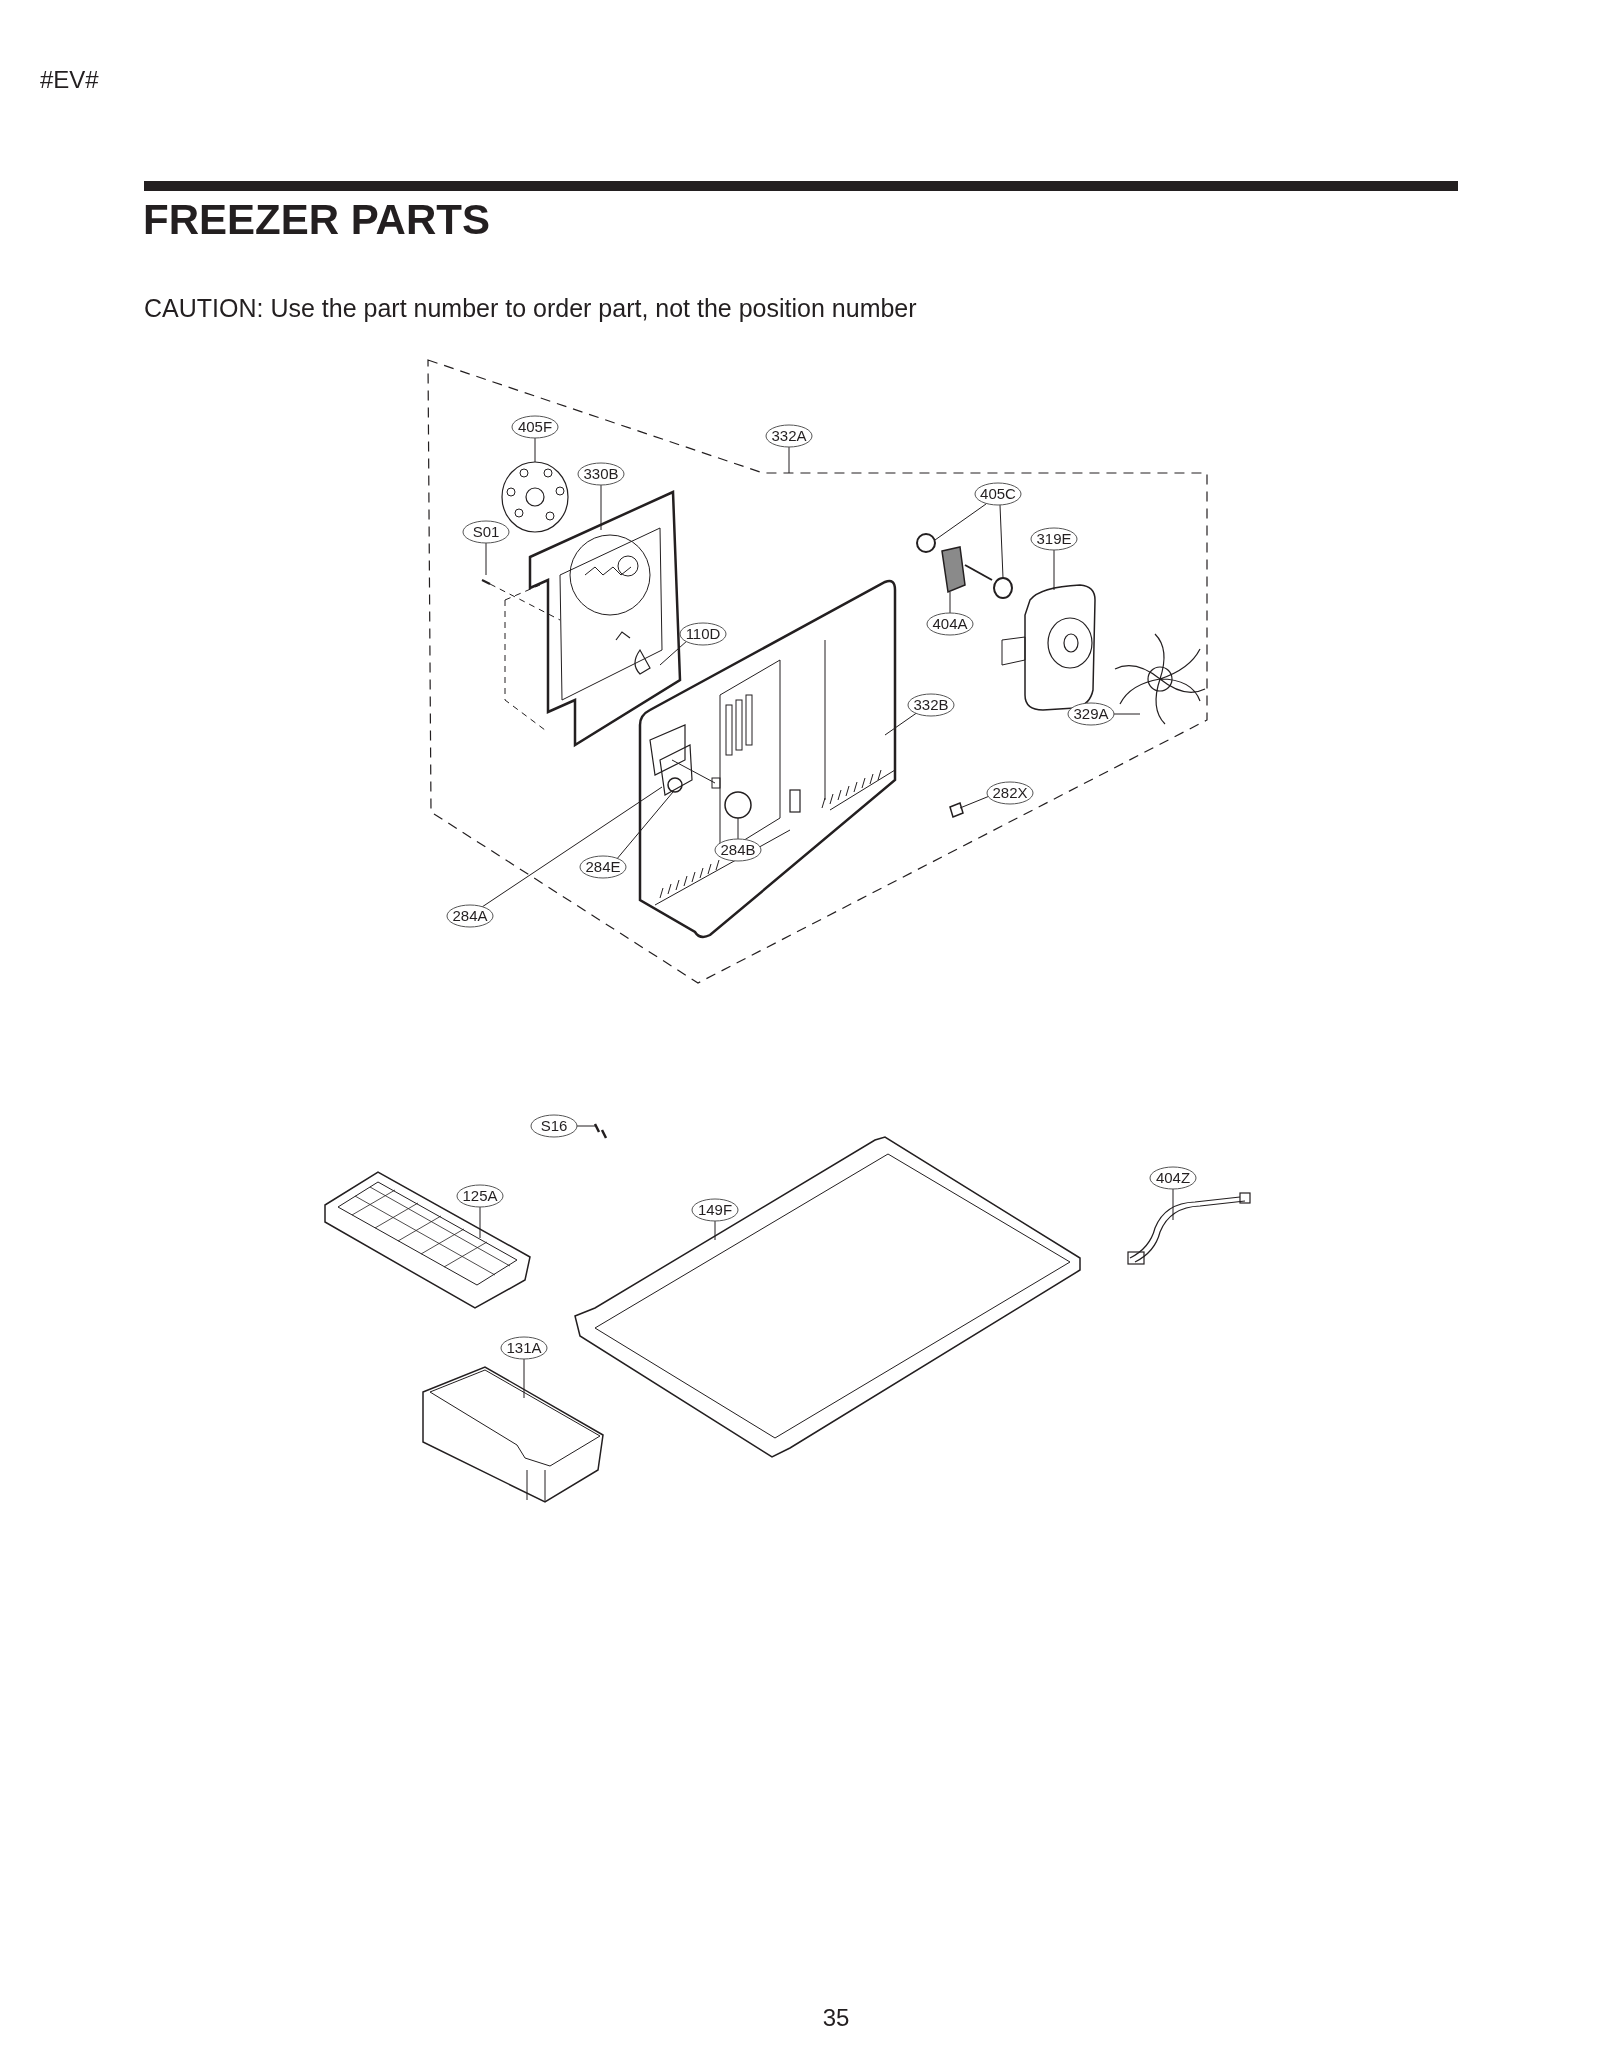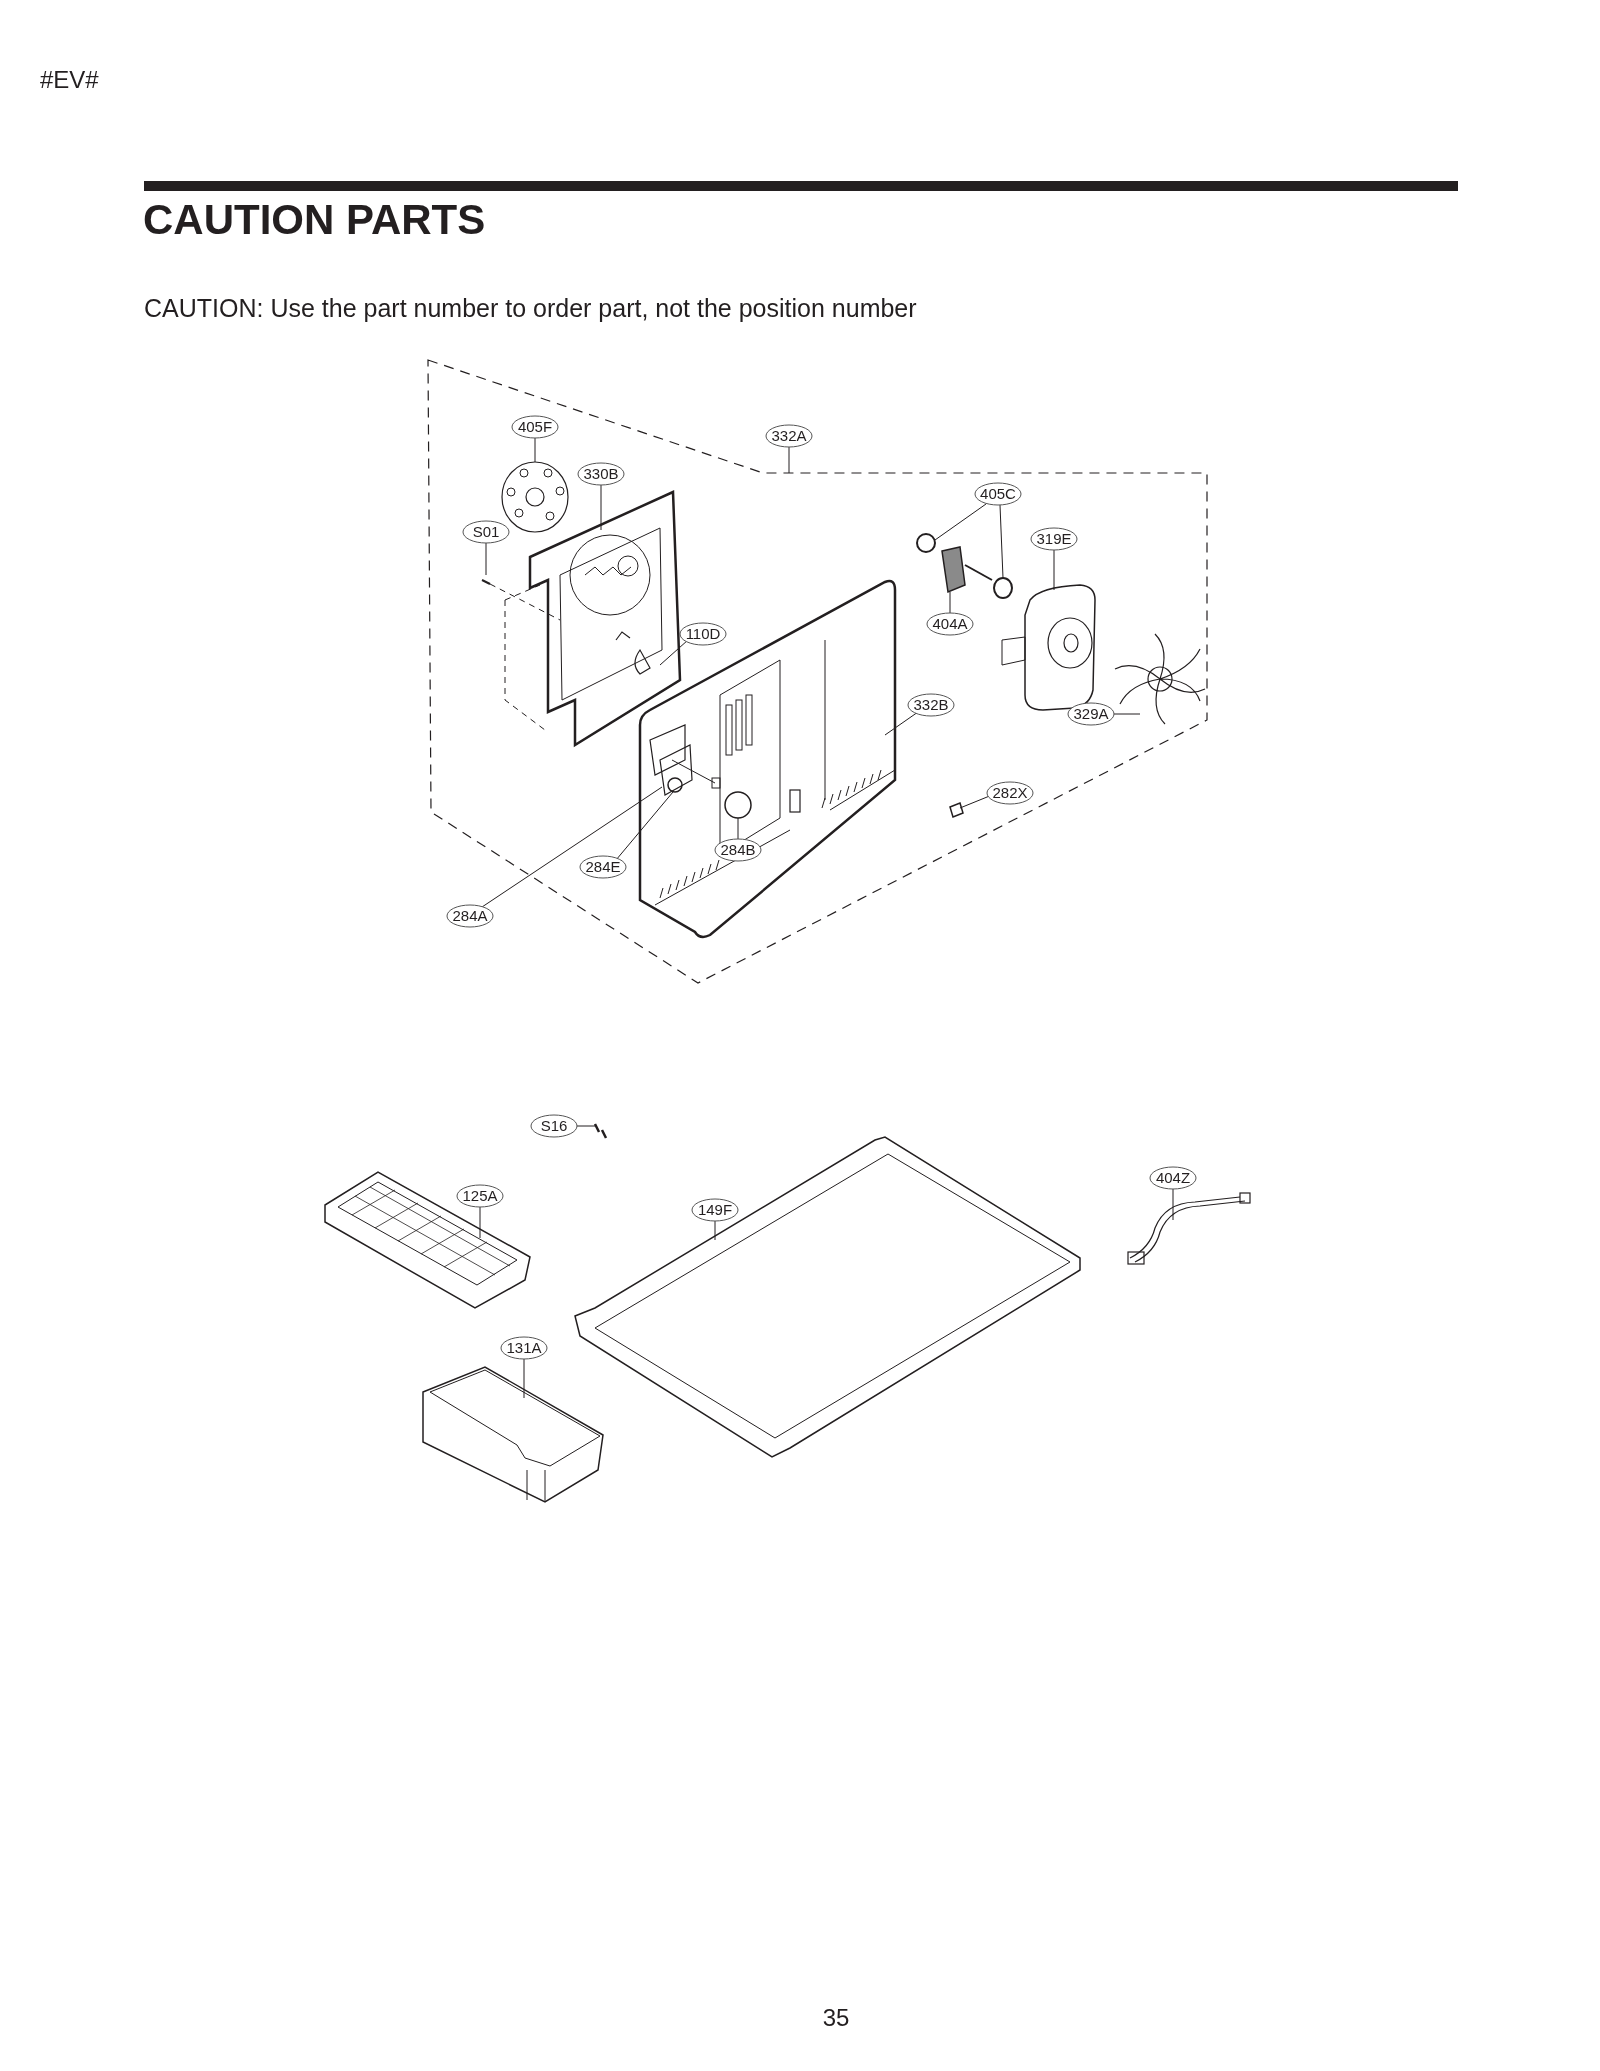--- a/index.html
+++ b/index.html
@@ -10,21 +10,21 @@
   .caution { position:absolute; left:144px; top:259px; font-size:25px;margin-top:35px; }
   .diagram { position:absolute; left:0; top:0; width:1600px; height:2071px; }
   .pagenum { position:absolute; left:0; width:1600px; top:2004px; text-align:center; font-size:24px;padding-left:36px; }
   .callout text { font-family:"Liberation Sans", sans-serif; font-size:15px; fill:#231f20; }
 </style>
 </head>
 <body>
 
 <div class="code">#EV#</div>
 <div class="rule"></div>
-<div class="title">CAUTION PARTS</div>
+<div class="title">FREEZER PARTS</div>
 <div class="caution">CAUTION: Use the part number to order part, not the position number</div>
 
 <svg class="diagram" viewBox="0 0 1600 2071" xmlns="http://www.w3.org/2000/svg">
   <g fill="none" stroke="#231f20">
 
     <path d="M428 360 L763 473 L1207 473 L1207 720 L698 983 L431 812 Z" stroke-width="1.2" stroke-dasharray="10 7"></path>
 
     <g>
       <ellipse cx="535" cy="497" rx="33" ry="35" stroke-width="1.2"></ellipse>
       <circle cx="535" cy="497" r="9" stroke-width="1.2"></circle>

